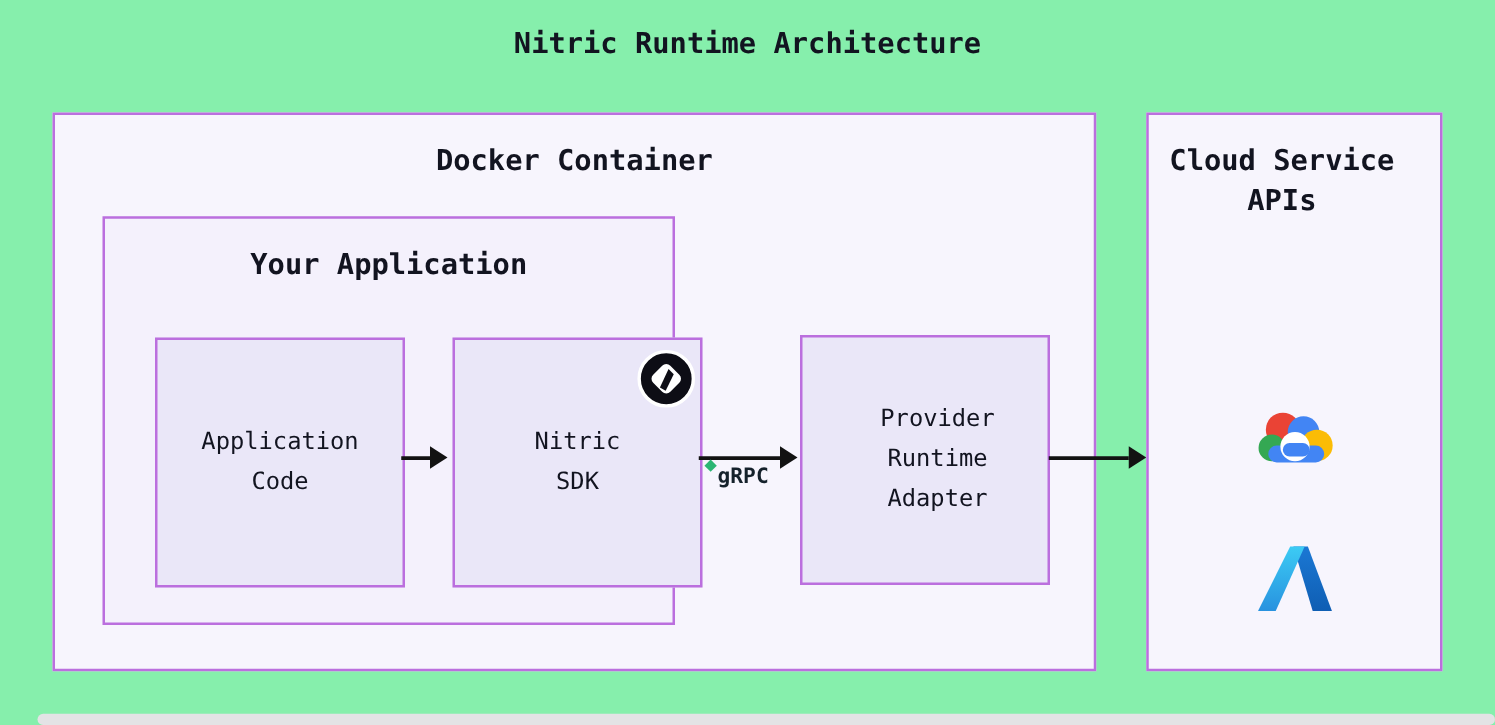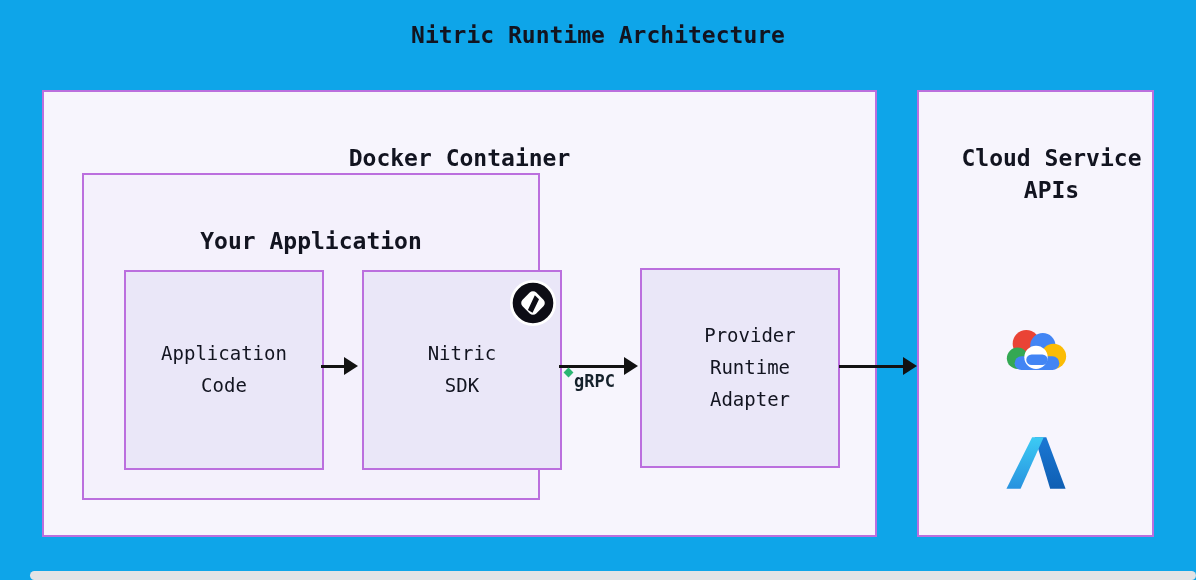--- a/index.html
+++ b/index.html
@@ -1,21 +1,21 @@
 <!DOCTYPE html>
 <html style="--purple-border: #bb6fde; --outer-fill: #f7f5fd; --mid-fill: #f4f1fc; --node-fill: #eae7f8; --arrow: #121212; --text: #121420; --grpc-green: #2bb673; --nitric-black: #0d0d15; --aws-navy: #252f3e; --aws-orange: #ff9900; --gcp-blue: #4285f4; --gcp-red: #ea4335; --gcp-yellow: #fbbc05; --gcp-green: #34a853; --azure-light-top: #3ccbf4; --azure-light-bottom: #2892df; --azure-dark-top: #1b78d4; --azure-dark-bottom: #0f5eb3; --scrollbar-gray: #e3e3e5;"><head>
 <meta charset="utf-8">
 <style>
   html, body { margin: 0; padding: 0; background: #ffffff; }
 
   .stage {
     position: relative;
     width: 1196px;
     height: 580px;
-    background: #0ea5e9;
+    background: #86efac;
     font-family: "DejaVu Sans Mono", "Liberation Mono", monospace;
     color: var(--text, #121420);
     overflow: hidden;
   }
 
   .title {
     position: absolute;
     top: 22px; left: 0;
     width: 100%;
     margin: 0;
@@ -31,27 +31,26 @@
     box-sizing: border-box;
   }
   .box-label {
     position: absolute;
     top: 21px; left: 0;
     width: 100%;
     text-align: center;
     font-size: 23px;
     font-weight: 700;
     line-height: 1.4;
-    margin-top: 29px;
   }
 
   .docker  { left: 42px;  top: 90px; width: 835px; height: 447px; background: var(--outer-fill); }
   .yourapp { left: 38px;  top: 81px; width: 458px; height: 327px; background: var(--mid-fill); }
   .cloud   { left: 917px; top: 90px; width: 237px; height: 447px; background: var(--outer-fill); }
-  .cloud .box-label { padding: 0 26px; width: calc(100% - 20px); }
+  .cloud .box-label { padding: 0 0; width: calc(100% - 20px); }
 
   .node {
     position: absolute;
     width: 200px; height: 200px;
     border: 2px solid var(--purple-border);
     box-sizing: border-box;
     background: var(--node-fill);
     display: flex;
     align-items: center;
     justify-content: center;

